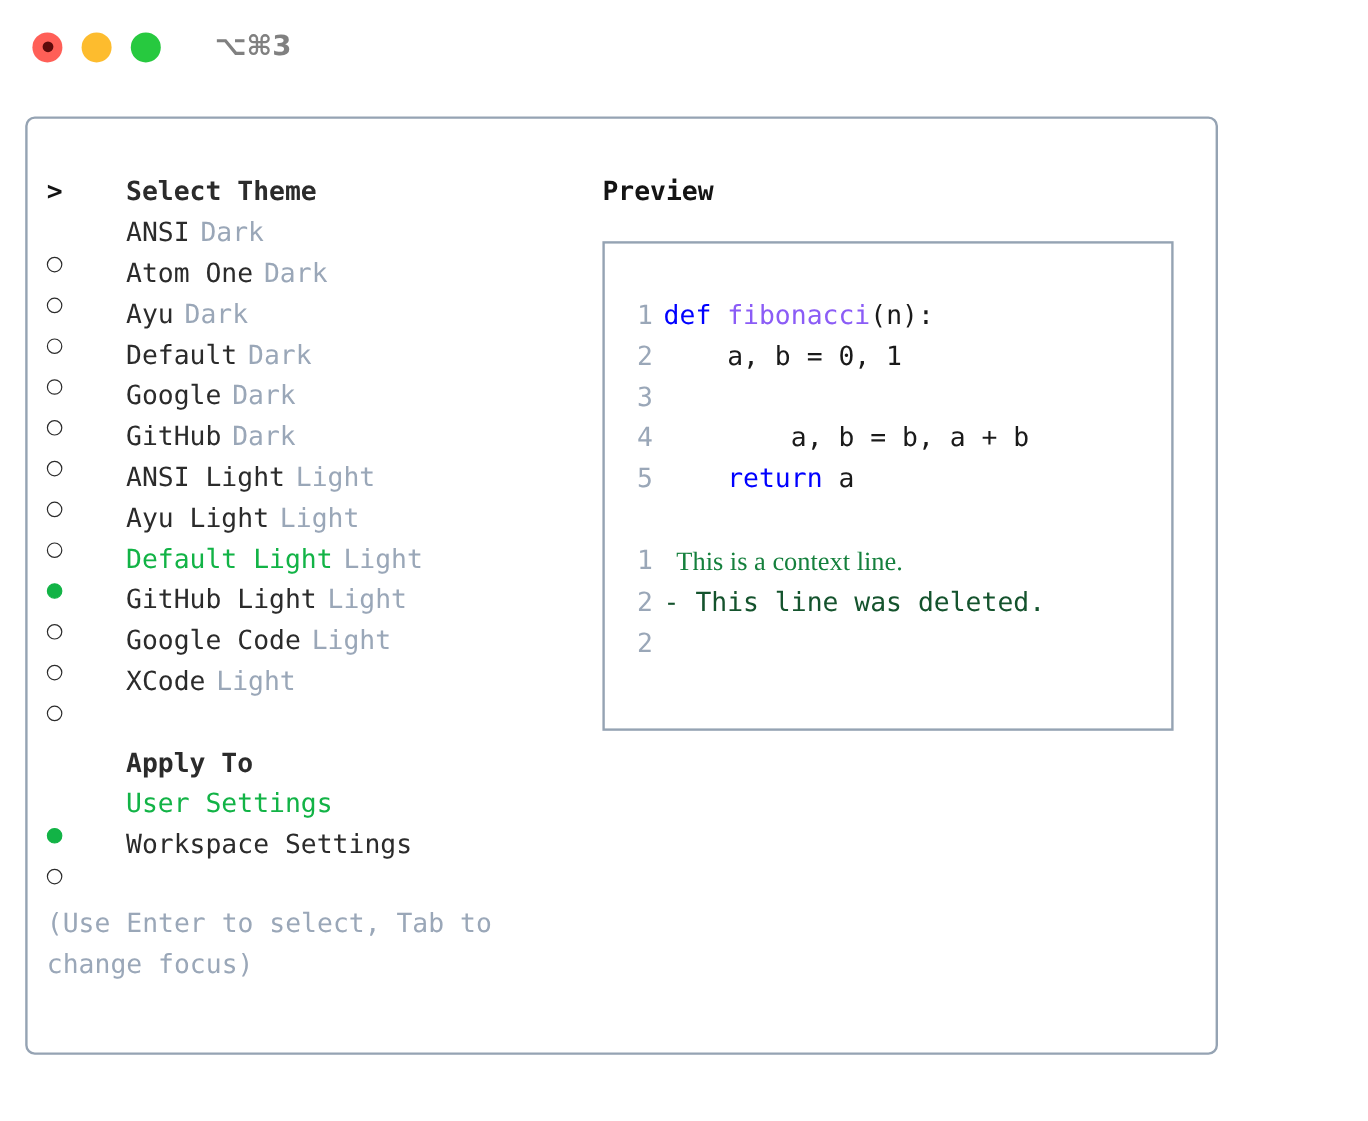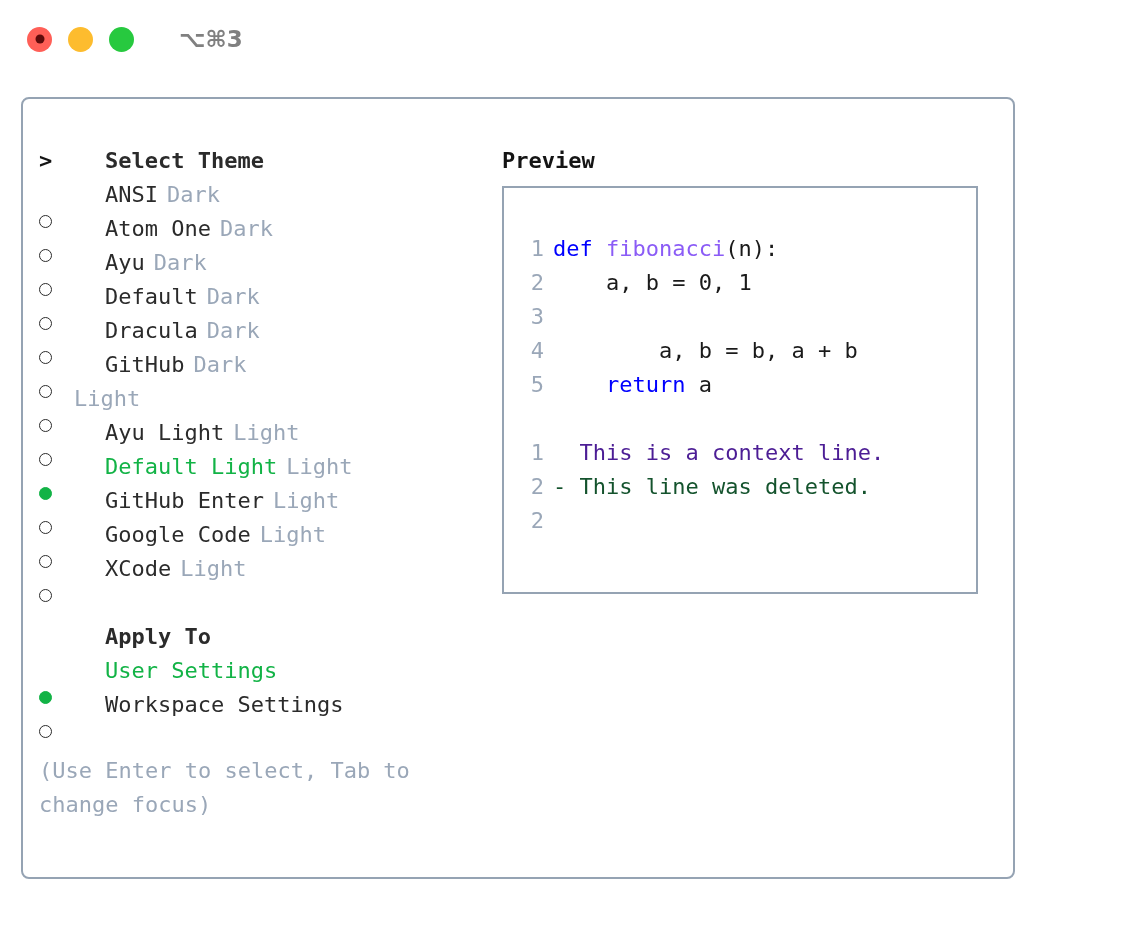--- a/index.html
+++ b/index.html
@@ -171,21 +171,21 @@
     position: absolute;
     left: 479px;
     top: 45px;
     width: 490px;
   }
   .preview-title {
     font-size: 22px;
     line-height: 34px;
     font-weight: 700;
     color: #141414;
-    margin-bottom: 8px;
+    margin-bottom: 23px;
   }
   .preview-box {
     width: 476px;
     height: 408px;
     border: 2px solid #95a3b3;
     background: #ffffff;
     padding: 44px 0 0 0;
     position: relative;
   }
 
@@ -202,21 +202,21 @@
     flex: 0 0 26px;
     text-align: right;
     color: #9aa7b8;
     margin-right: 9px;
   }
   .code-text { white-space: pre; }
 
   .kw   { color: #0000ff; }
   .fn   { color: #8b5cf6; }
   .plain{ color: #1a1a1a; }
-  .ctx  { color: #4c1d95; }
+  .ctx  { color: #15803d; font-family: Liberation Serif, serif; }
   .del  { color: #14532d; }
   .add  { color: #00b81d; }
 
   .gap-line { height: 34px; }
 </style>
 </head>
 <body>
 
 <div class="screen">
 
@@ -237,26 +237,26 @@
         <div class="row header-row">
           <span class="caret">&gt;</span>
           <span class="label">Select Theme</span>
         </div>
 
         <div id="theme-list">
             <div class="row"><span class="bullet"><span class="dot"></span></span><span class="label">ANSI</span><span class="tag">Dark</span></div>
             <div class="row"><span class="bullet"><span class="dot"></span></span><span class="label">Atom One</span><span class="tag">Dark</span></div>
             <div class="row"><span class="bullet"><span class="dot"></span></span><span class="label">Ayu</span><span class="tag">Dark</span></div>
             <div class="row"><span class="bullet"><span class="dot"></span></span><span class="label">Default</span><span class="tag">Dark</span></div>
-            <div class="row"><span class="bullet"><span class="dot"></span></span><span class="label">Dracula</span><span class="tag">Dark</span></div>
+            <div class="row"><span class="bullet"><span class="dot"></span></span><span class="label">Google</span><span class="tag">Dark</span></div>
             <div class="row"><span class="bullet"><span class="dot"></span></span><span class="label">GitHub</span><span class="tag">Dark</span></div>
-            <div class="row"><span class="bullet"><span class="dot"></span></span><span class="tag">Light</span></div>
+            <div class="row"><span class="bullet"><span class="dot"></span></span><span class="label">ANSI Light</span><span class="tag">Light</span></div>
             <div class="row"><span class="bullet"><span class="dot"></span></span><span class="label">Ayu Light</span><span class="tag">Light</span></div>
             <div class="row selected"><span class="bullet"><span class="dot"></span></span><span class="label">Default Light</span><span class="tag">Light</span></div>
-            <div class="row"><span class="bullet"><span class="dot"></span></span><span class="label">GitHub Enter</span><span class="tag">Light</span></div>
+            <div class="row"><span class="bullet"><span class="dot"></span></span><span class="label">GitHub Light</span><span class="tag">Light</span></div>
             <div class="row"><span class="bullet"><span class="dot"></span></span><span class="label">Google Code</span><span class="tag">Light</span></div>
             <div class="row"><span class="bullet"><span class="dot"></span></span><span class="label">XCode</span><span class="tag">Light</span></div>
           </div>
 
         <div class="spacer"></div>
 
         <div class="apply-header">
           <span class="caret"></span>
           <span class="label">Apply To</span>
         </div>

